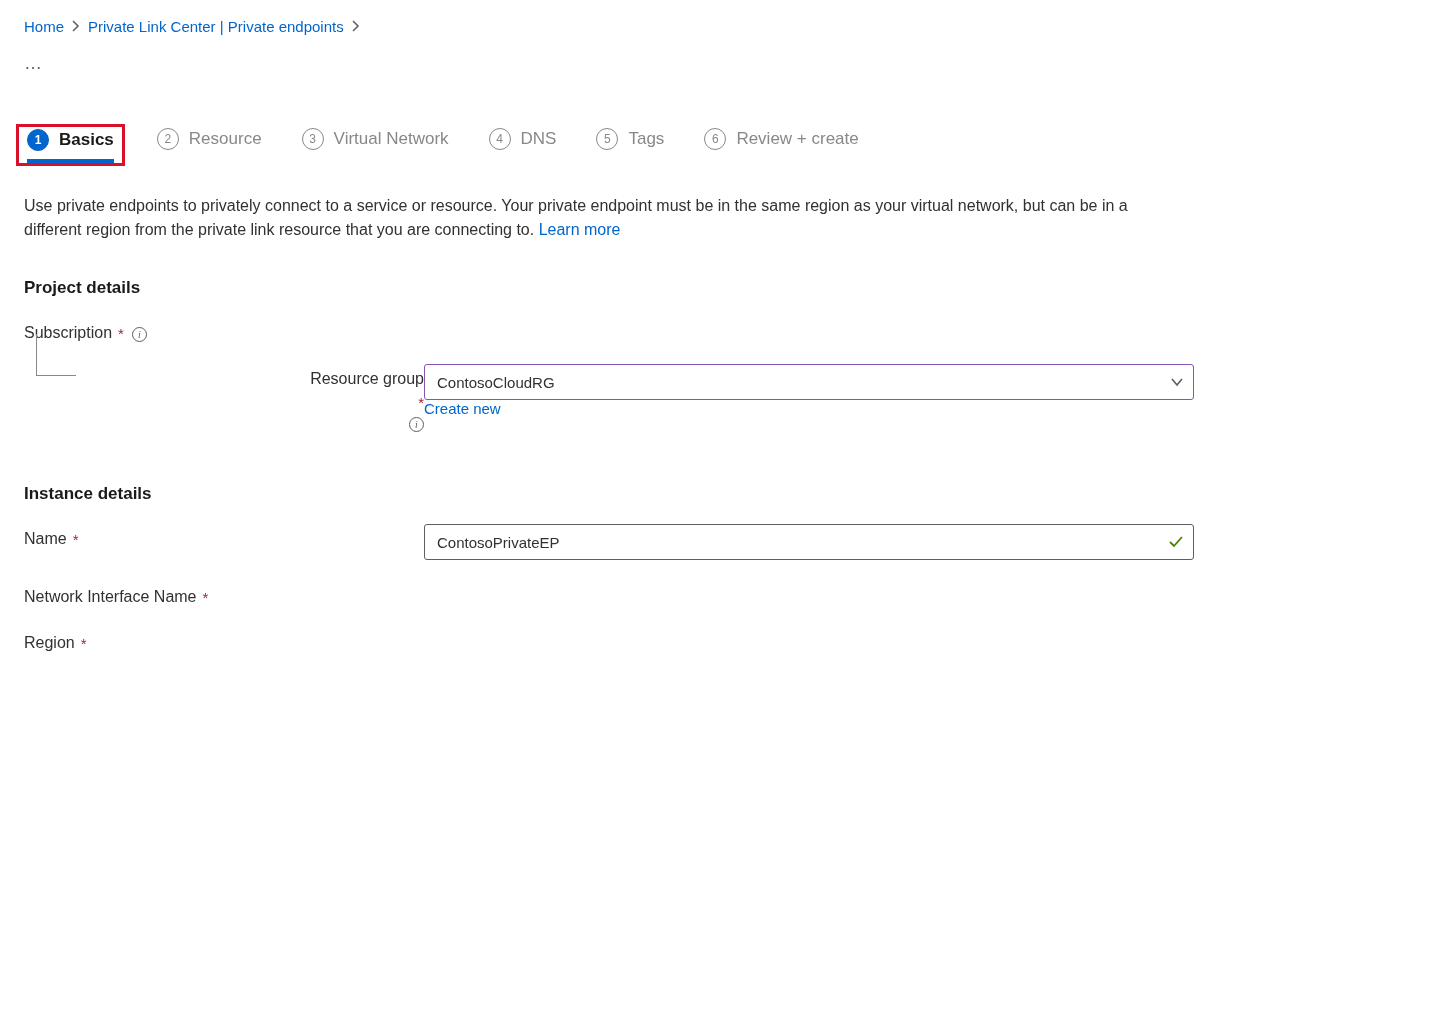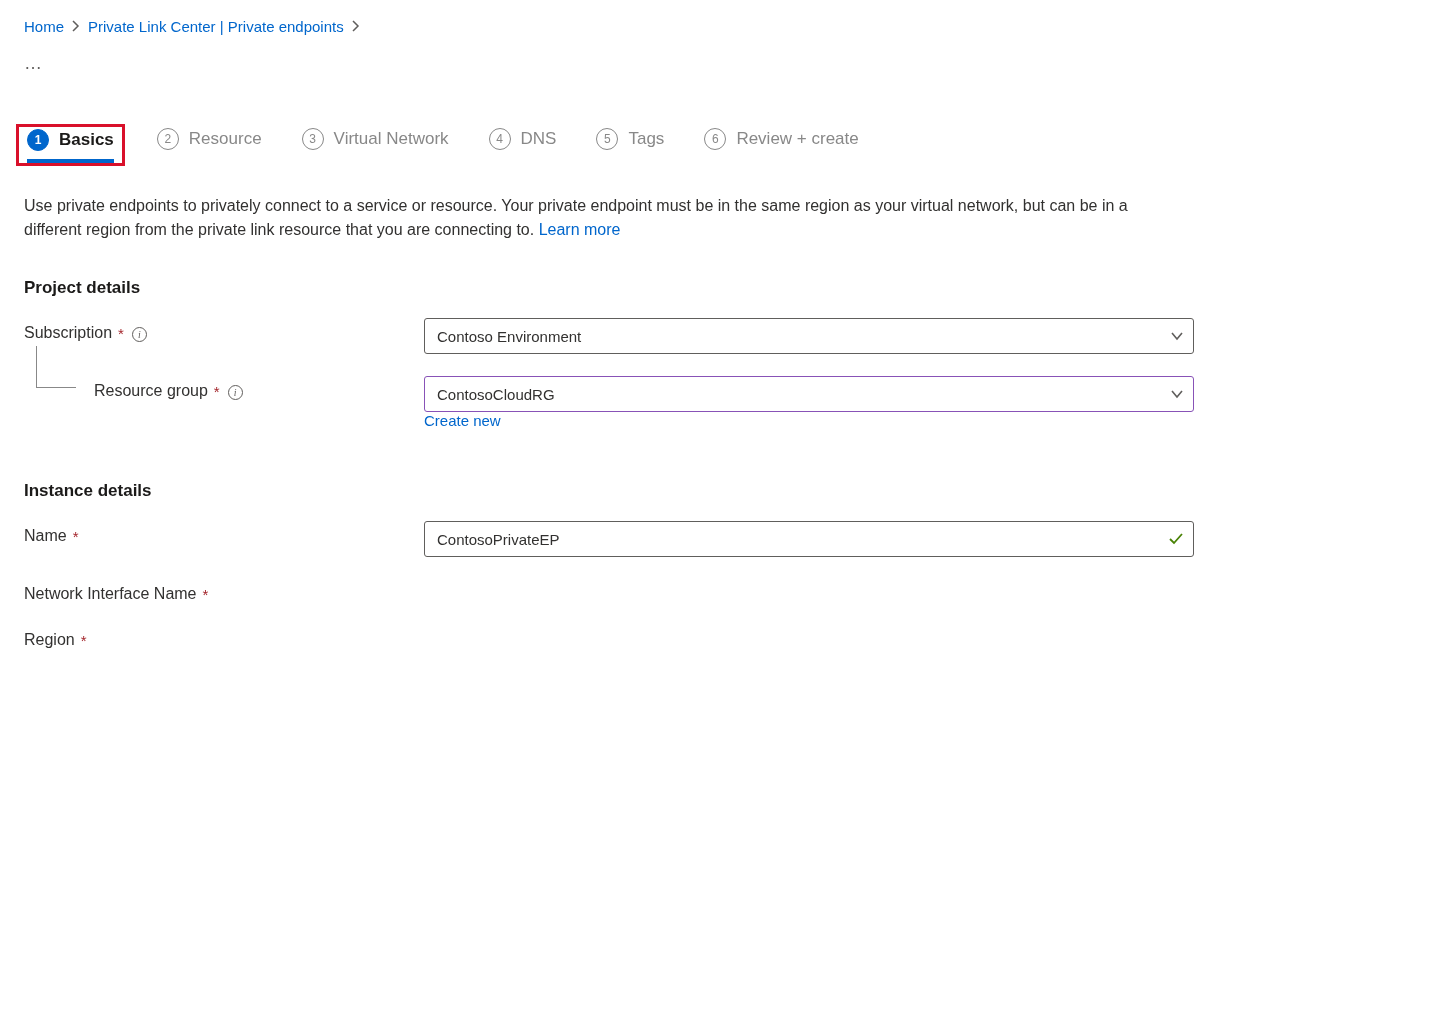--- a/index.html
+++ b/index.html
@@ -120,20 +120,21 @@
       display: flex;
       align-items: flex-end;
       gap: 6px;
       padding-top: 6px;
       font-size: 16px;
       color: #323130;
     }
     .form-label-col.indented {
       position: relative;
       padding-left: 70px;
+      flex-direction: column;
     }
     .indent-line {
       position: absolute;
       left: 12px;
       top: -30px;
       width: 40px;
       height: 42px;
       border-left: 1px solid #888;
       border-bottom: 1px solid #888;
     }
@@ -262,28 +263,20 @@
 </p>
 
 <h3 class="section-heading">Project details</h3>
 
 <div class="form-row">
   <div class="form-label-col">
     <span>Subscription</span>
     <span class="required-star">*</span>
     <span class="info-icon">i</span>
   </div>
-  <div class="form-control-col">
-    <div class="select-wrap">
-      <input class="form-select" type="text" readonly="" value="Contoso Environment" style="">
-      <svg class="chevron-icon" viewBox="0 0 14 14">
-          <path d="M2 4 L7 10 L12 4" stroke="#605e5c" stroke-width="1.6" fill="none"></path>
-        </svg>
-    </div>
-  </div>
 </div>
 
 <div class="form-row">
   <div class="form-label-col indented">
     <div class="indent-line"></div>
     <span>Resource group</span>
     <span class="required-star">*</span>
     <span class="info-icon">i</span>
   </div>
   <div class="form-control-col">

